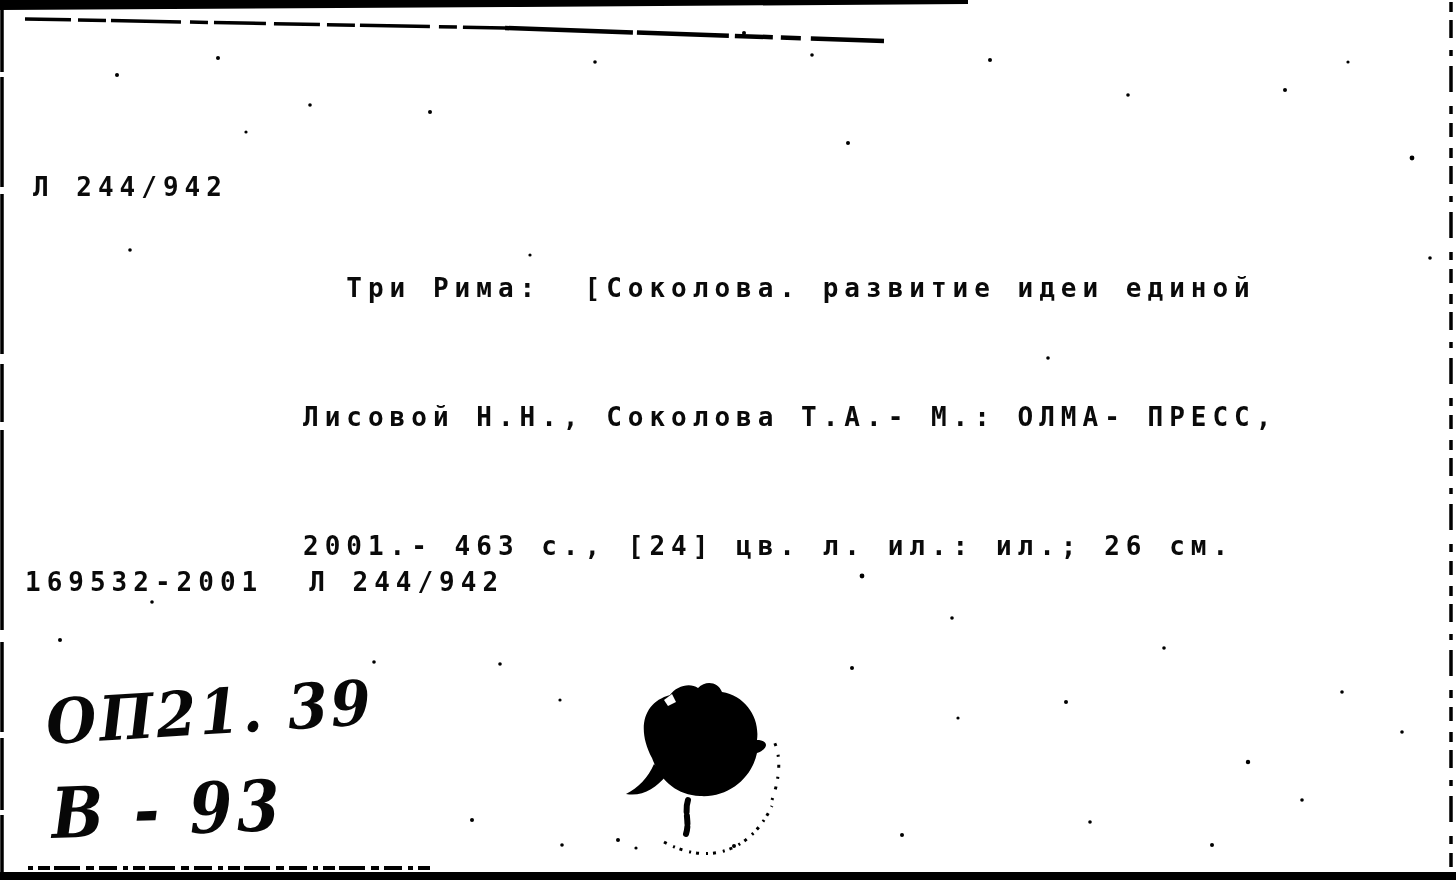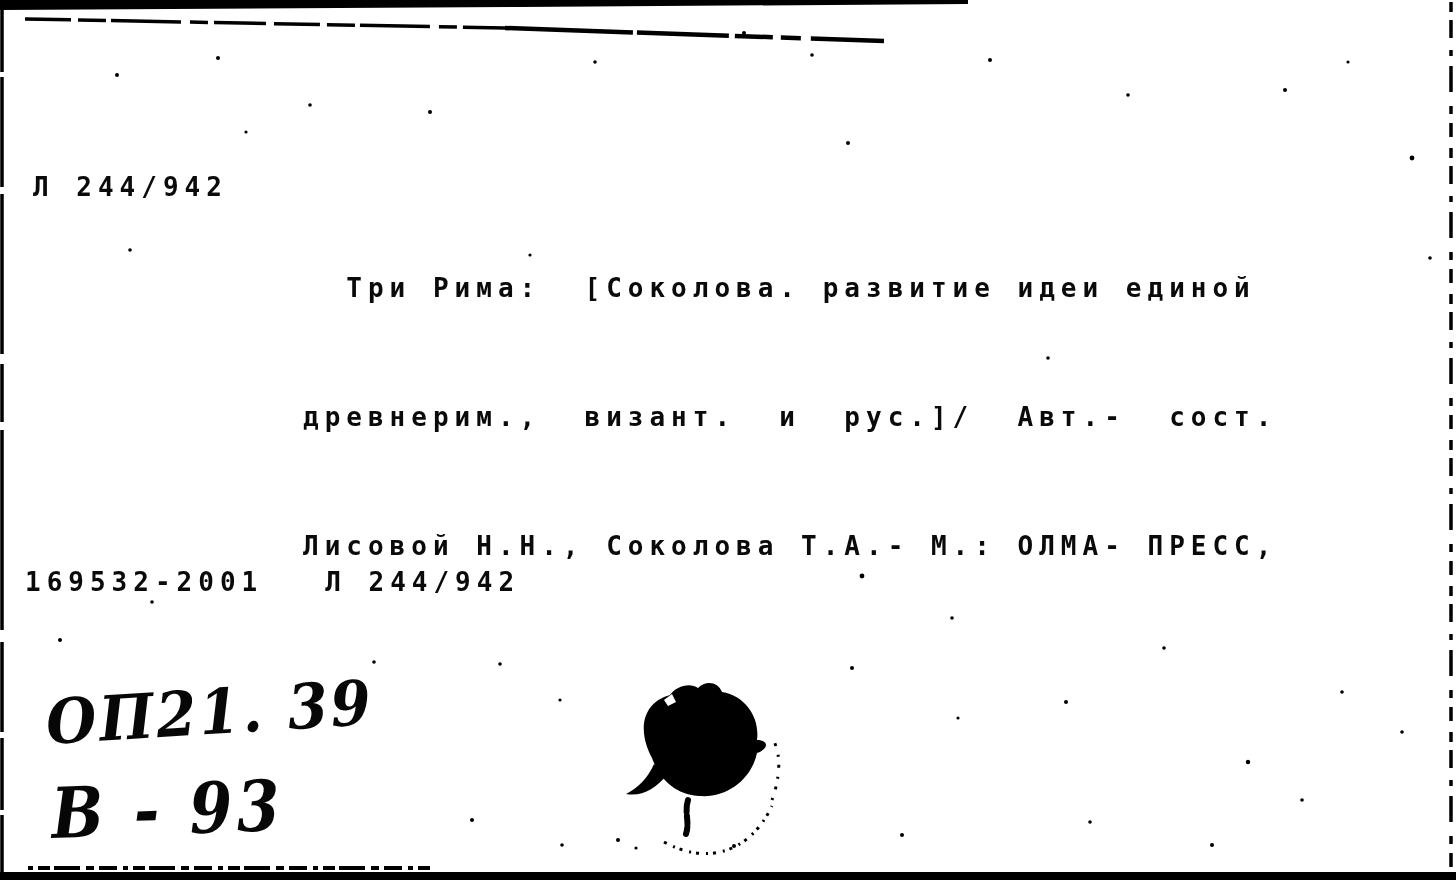--- a/index.html
+++ b/index.html
@@ -24,21 +24,21 @@
     font-size: 26px;
     letter-spacing: 6px;
     line-height: 43px;
     white-space: pre;
     color: #0a0a0a;
     -webkit-font-smoothing: none;
   }
   .call-number   { left: 33px;  top: 166px; }
   .bib-block     { left: 303px; top: 181px; }
   .bib-line      { white-space: pre; }
-  .accession-line{ left: 25px;  top: 561px; display: flex; gap: 62px; text-align: right; }
+  .accession-line{ left: 25px;  top: 561px; display: flex; gap: 46px; text-align: right; }
   
   .handwritten {
     position: absolute;
     font-family: "DejaVu Serif", "Liberation Serif", serif;
     font-style: italic;
     font-weight: 700;
     color: #070707;
     transform-origin: left top;
     white-space: pre;
   }
@@ -130,22 +130,22 @@
         <circle cx="636" cy="848" r="1.6"></circle>
       <circle cx="734" cy="846" r="2"></circle>
         <circle cx="862" cy="576" r="2.4"></circle>
     </g>
   </svg>
 
   <div class="type call-number">Л 244/942</div>
 
   <div class="type bib-block">
     <div class="bib-line">  Три Рима:  [Соколова. развитие идеи единой</div>
-    <div class="bib-line">древнерим.,  визант.  и  рус.]/  Авт.-  сост.</div>
     <div class="bib-line">Лисовой Н.Н., Соколова Т.А.- М.: ОЛМА- ПРЕСС,</div>
+    <div class="bib-line">2001.- 463 с., [24] цв. л. ил.: ил.; 26 см.</div>
     
     
     
   </div>
 
   <div class="type accession-line">
     <span>169532-2001</span>
     <span>Л 244/942</span>
   </div>
 

